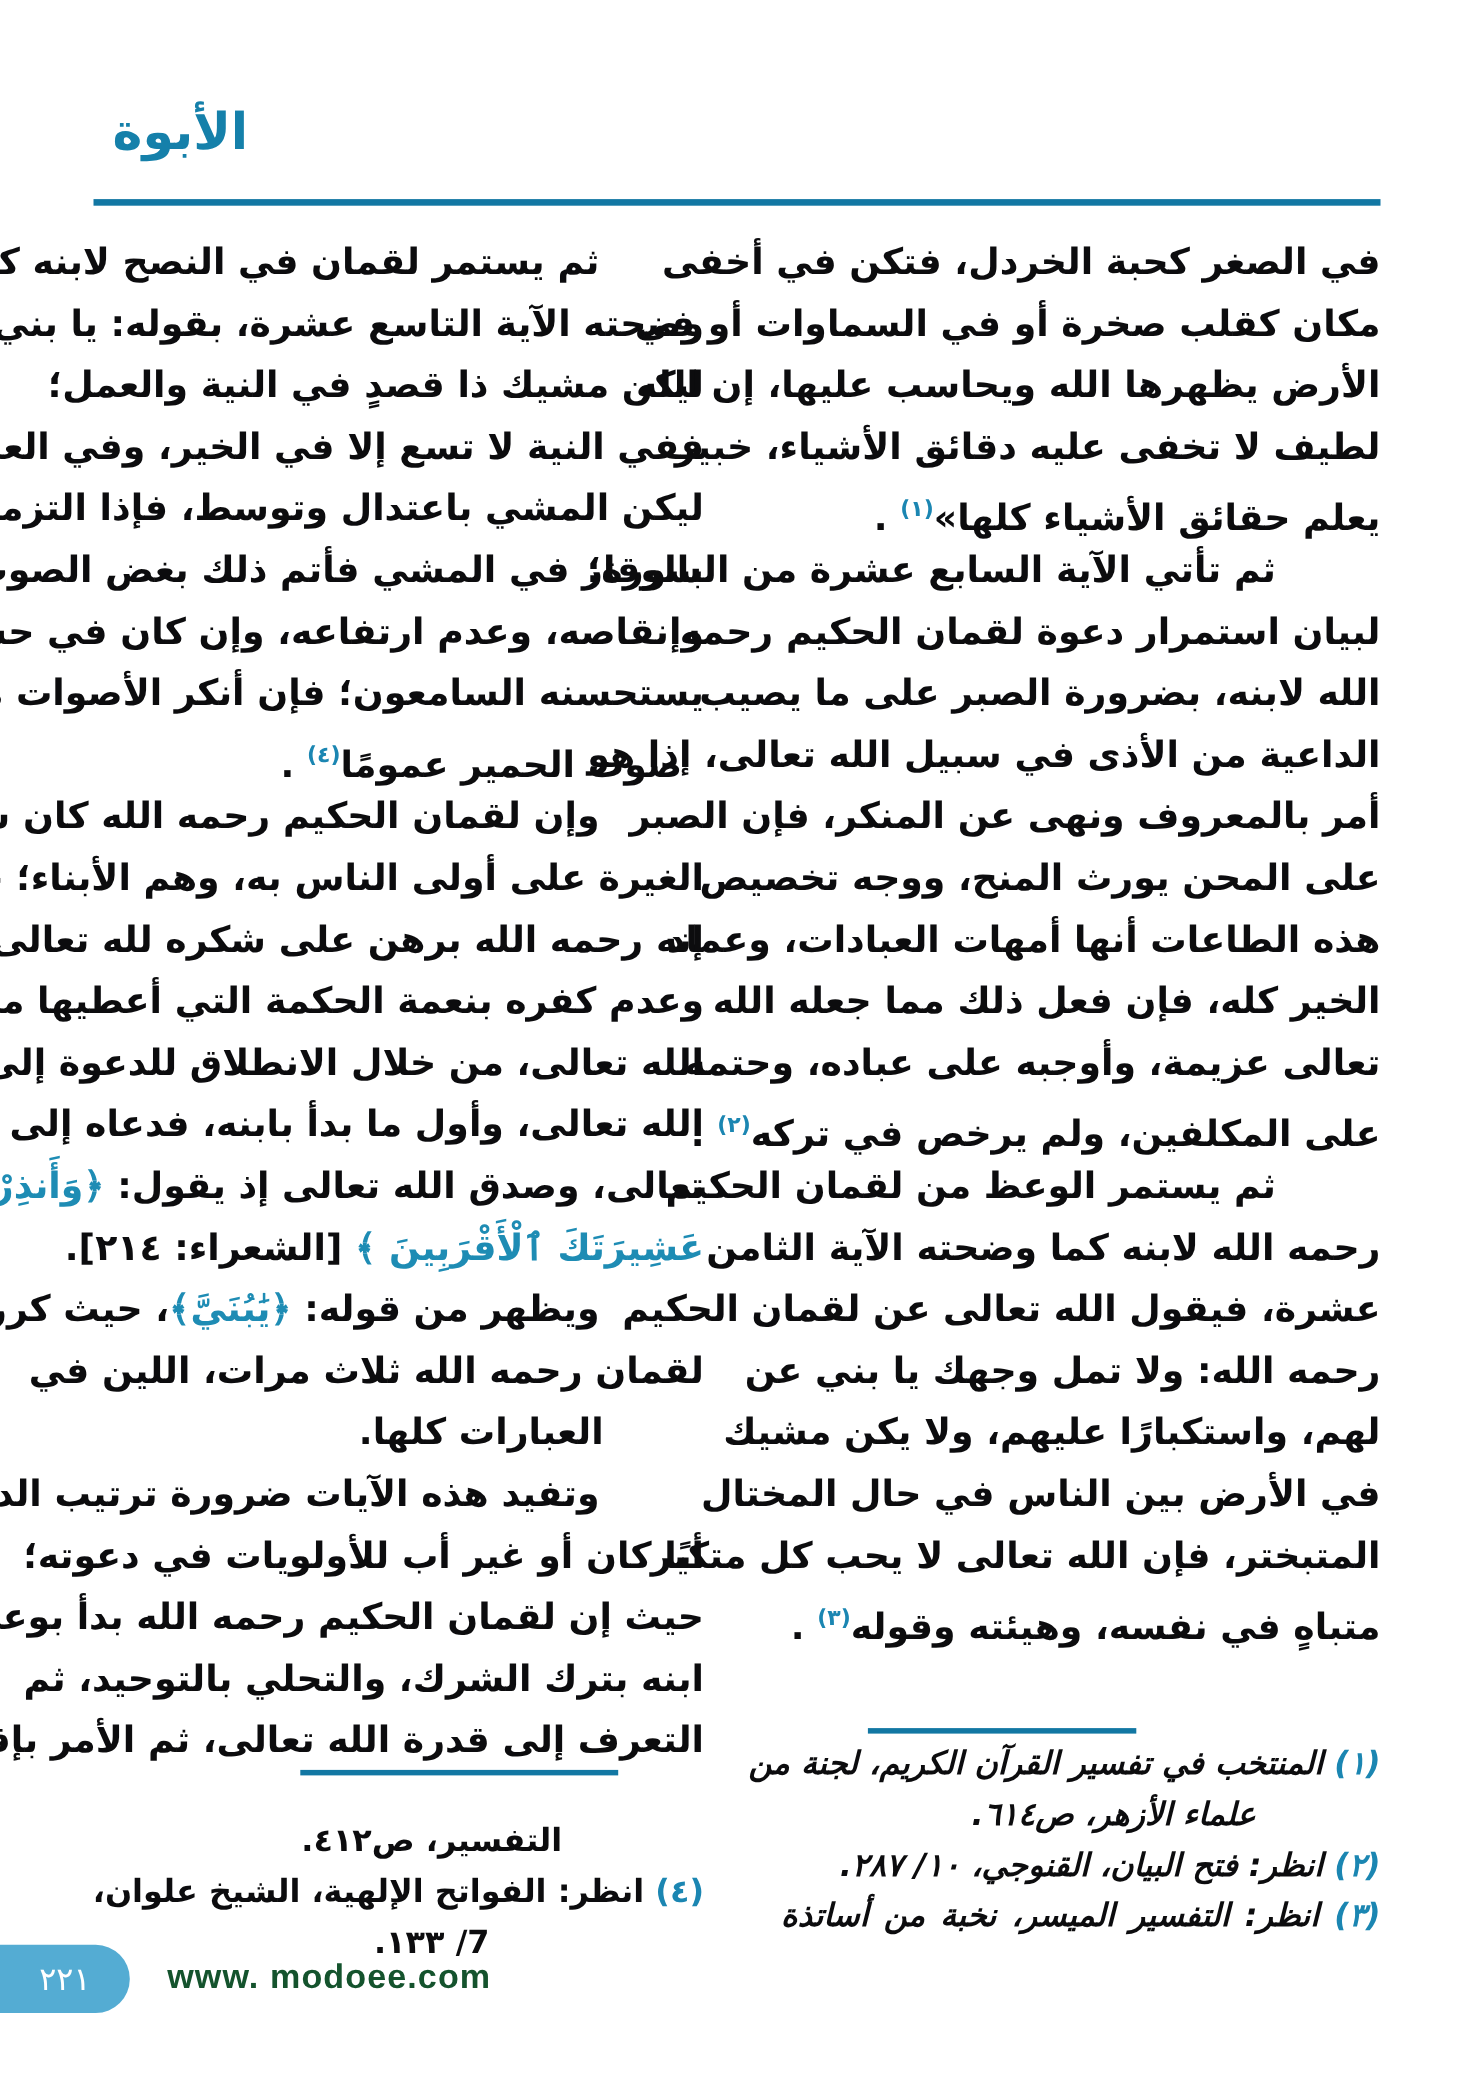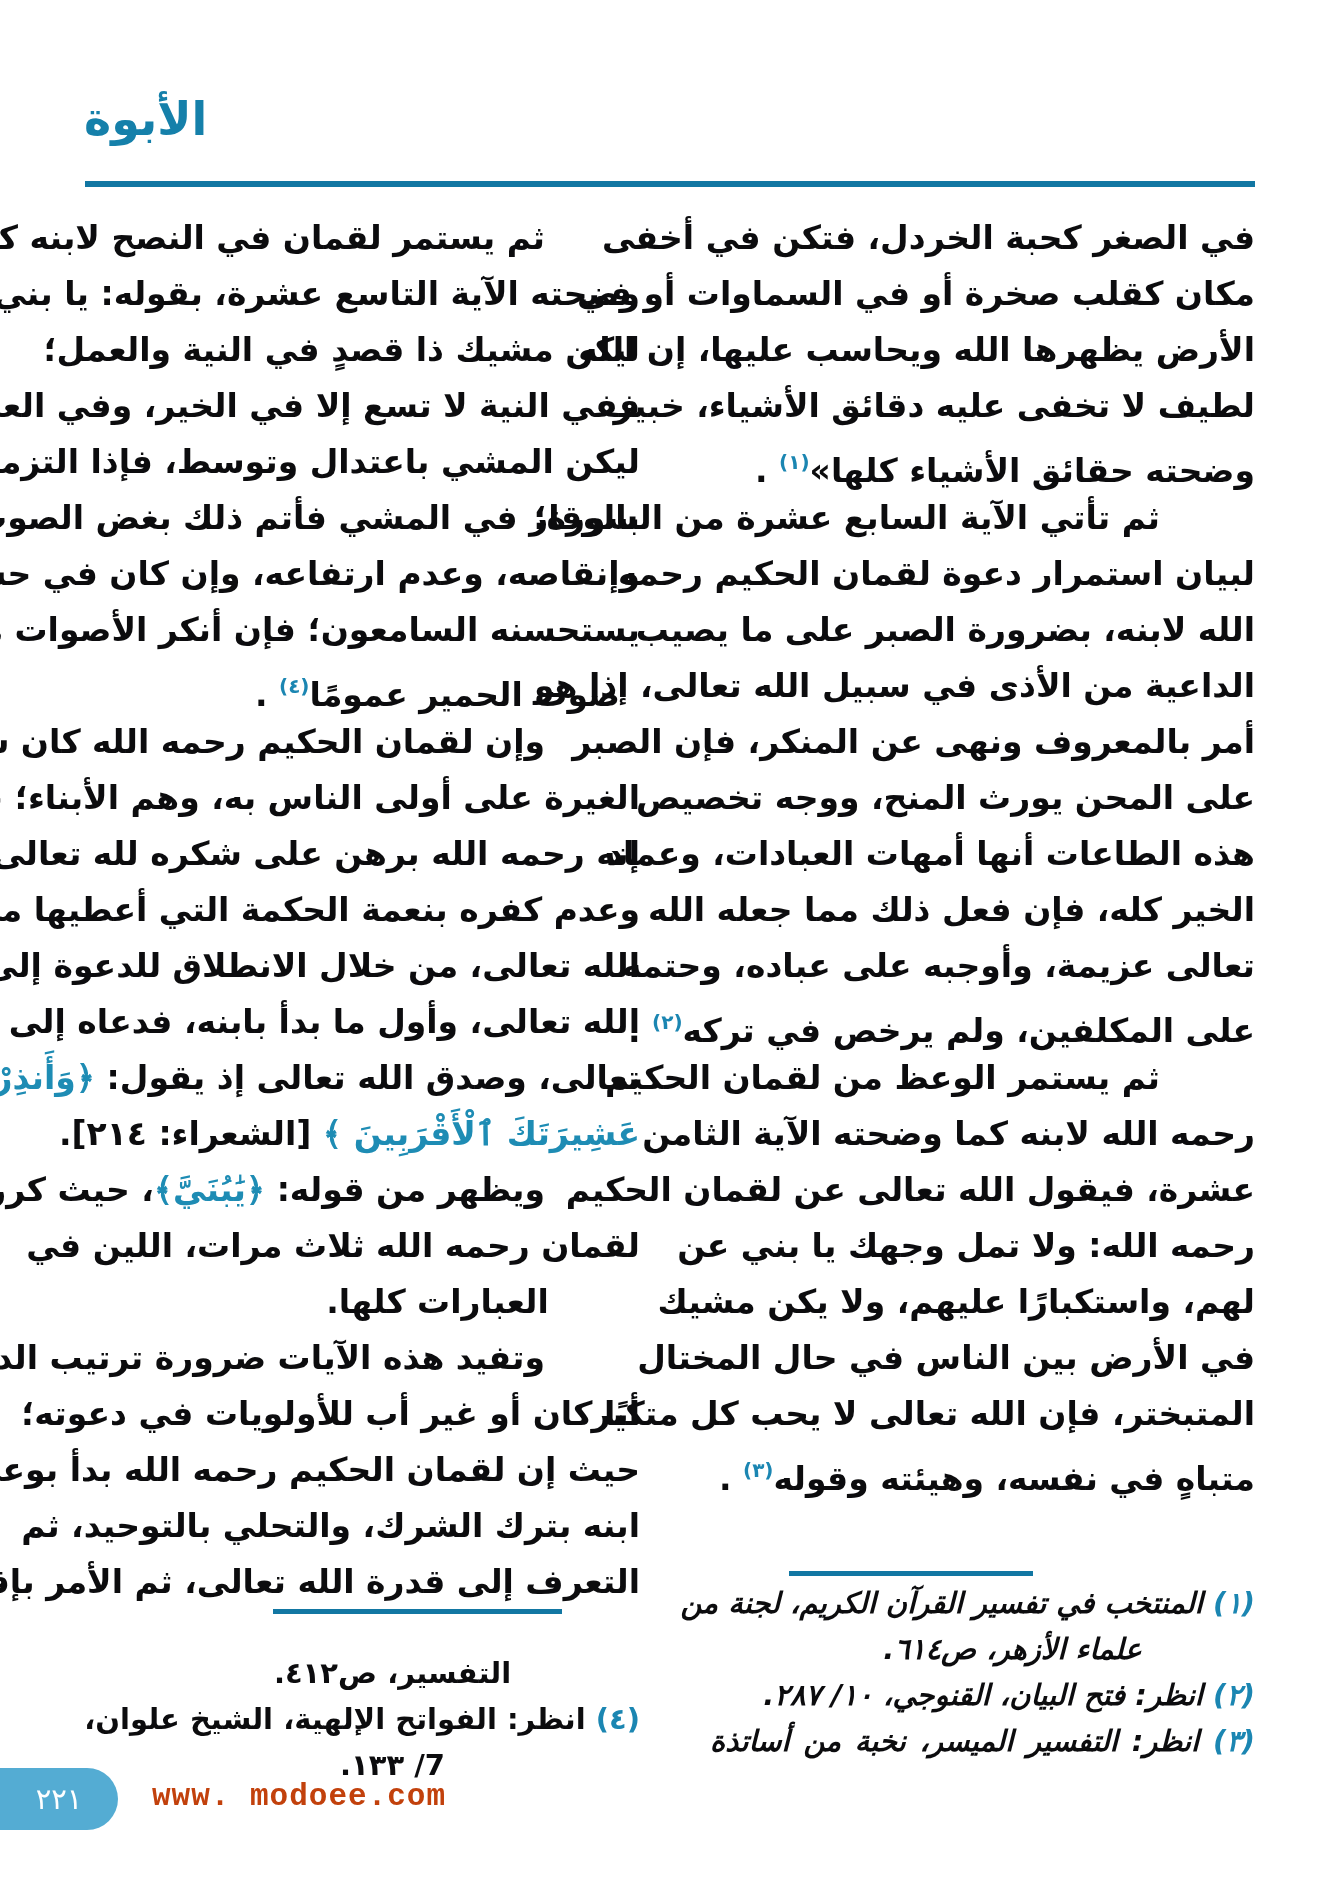--- a/index.html
+++ b/index.html
@@ -2,21 +2,21 @@
 <html lang="ar"><head>
 <meta charset="utf-8">
 <style>
   html,body{margin:0;padding:0;background:#ffffff;}
   .page{
     position:relative;width:1339px;height:1890px;background:#ffffff;overflow:hidden;
     font-family:"DejaVu Sans",sans-serif;color:#0c0c0e;
   }
   .logo{
     position:absolute;left:84px;top:92px;width:160px;
-    color:#1580aa;font-size:46px;font-weight:bold;text-align:left;
+    color:#1580aa;font-size:46px;font-weight:bold;text-align:center;
     font-family:"DejaVu Sans",sans-serif;
   }
   .header-rule{position:absolute;left:85px;top:181px;width:1170px;height:6px;background:#1277a3;}
   .col{position:absolute;direction:rtl;unicode-bidi:embed;}
   .col-right{left:710px;top:210px;width:545px;}
   .col-left{left:85px;top:210px;width:555px;}
   .line{
     height:56px;line-height:56px;font-size:33px;font-weight:bold;
     text-align:justify;text-align-last:justify;-moz-text-align-last:justify;
     white-space:nowrap;
@@ -38,39 +38,39 @@
   .sup{color:#1b86b2;font-size:20px;vertical-align:13px;font-weight:bold;}
   .verse{color:#1e8cb4;}
   .fn-marker{color:#1b86b2;}
   .footer-tab{
     position:absolute;left:0;top:1768px;width:118px;height:62px;
     background:#54acd3;border-radius:0 31px 31px 0;
     color:#ffffff;font-size:29px;font-weight:normal;text-align:center;line-height:62px;
   }
   .website{
     position:absolute;left:152px;top:1779px;
-    color:#c2410c;font-size:31px;font-weight:bold;letter-spacing:1px;
-    font-family:Liberation Mono, monospace;
+    color:#14532d;font-size:31px;font-weight:bold;letter-spacing:1px;
+    font-family:Liberation Sans, sans-serif;
   }
 </style>
 </head>
 <body>
 
 <div class="page">
 
   <div class="logo">الأبوة</div>
 
   <div class="header-rule"></div>
 
   <div class="col col-right">
       <div class="line"><span>في الصغر كحبة الخردل، فتكن في أخفى</span></div>
       <div class="line"><span>مكان كقلب صخرة أو في السماوات أو في</span></div>
       <div class="line"><span>الأرض يظهرها الله ويحاسب عليها، إن الله</span></div>
       <div class="line"><span>لطيف لا تخفى عليه دقائق الأشياء، خبير</span></div>
-      <div class="line end"><span>وضحته حقائق الأشياء كلها»</span><span class="sup">(١)</span><span> .</span></div>
+      <div class="line end"><span>يعلم حقائق الأشياء كلها»</span><span class="sup">(١)</span><span> .</span></div>
       <div class="line start"><span>ثم تأتي الآية السابع عشرة من السورة؛</span></div>
       <div class="line"><span>لبيان استمرار دعوة لقمان الحكيم رحمه</span></div>
       <div class="line"><span>الله لابنه، بضرورة الصبر على ما يصيب</span></div>
       <div class="line"><span>الداعية من الأذى في سبيل الله تعالى، إذا هو</span></div>
       <div class="line"><span>أمر بالمعروف ونهى عن المنكر، فإن الصبر</span></div>
       <div class="line"><span>على المحن يورث المنح، ووجه تخصيص</span></div>
       <div class="line"><span>هذه الطاعات أنها أمهات العبادات، وعماد</span></div>
       <div class="line"><span>الخير كله، فإن فعل ذلك مما جعله الله</span></div>
       <div class="line"><span>تعالى عزيمة، وأوجبه على عباده، وحتمه</span></div>
       <div class="line end"><span>على المكلفين، ولم يرخص في تركه</span><span class="sup">(٢)</span><span> .</span></div>

